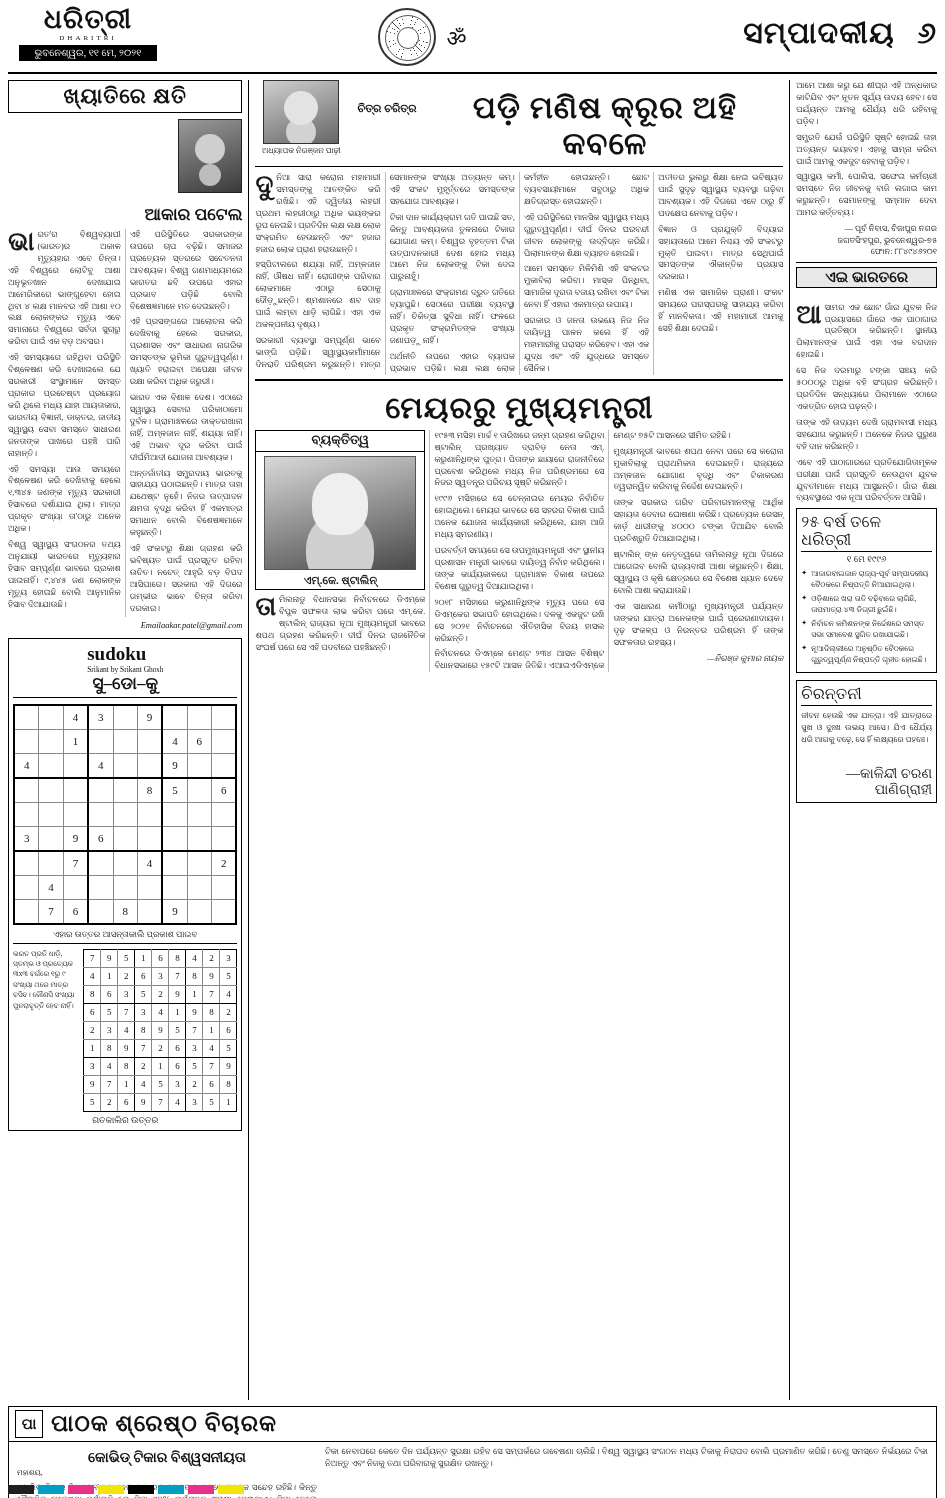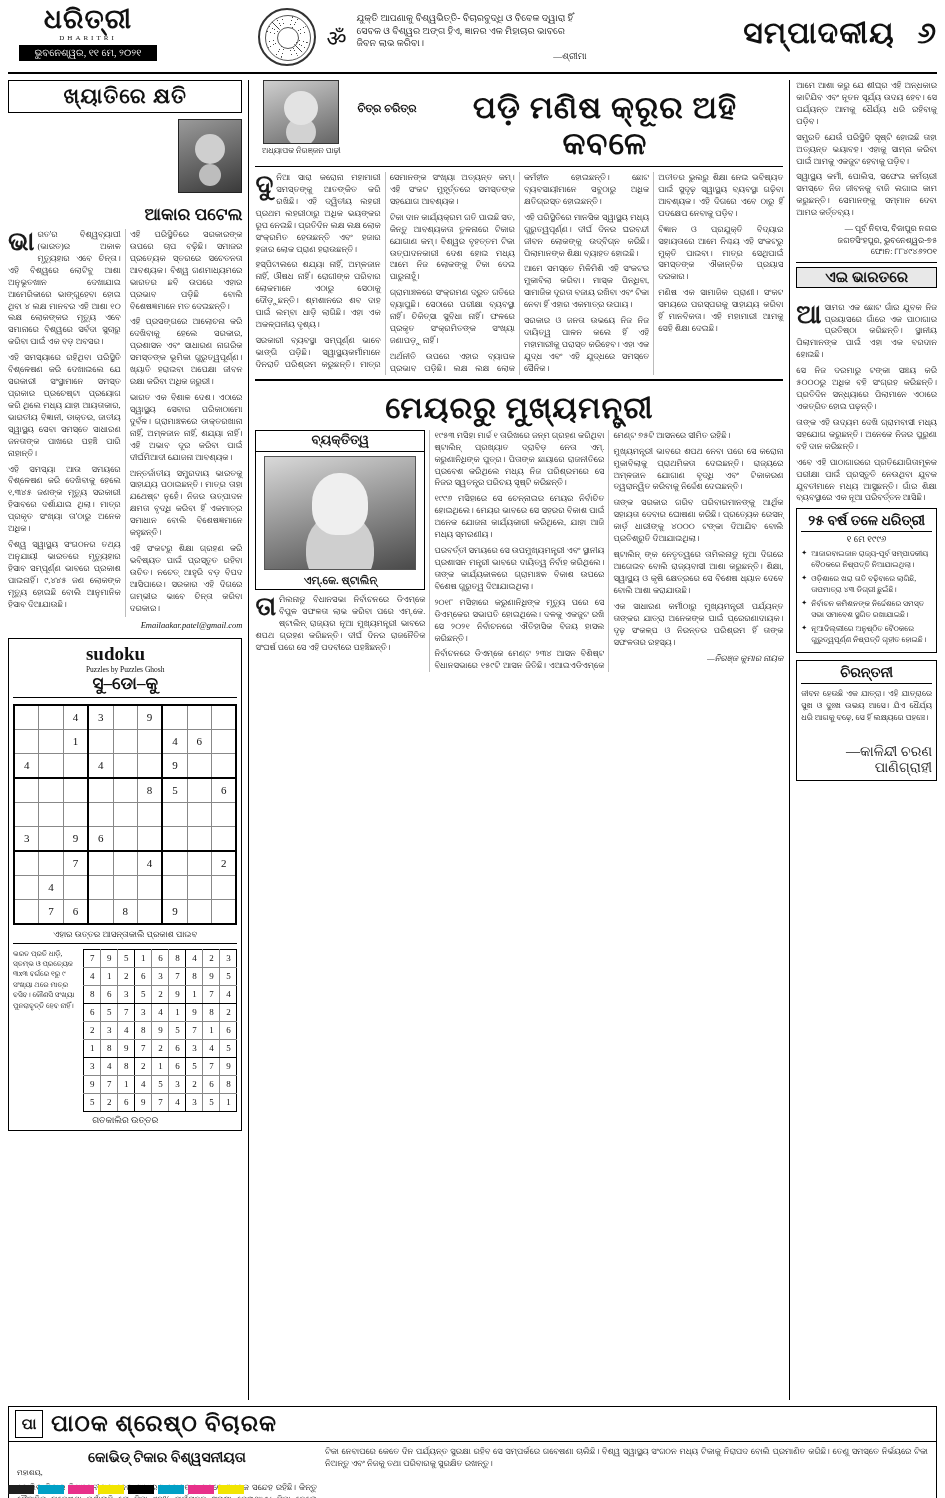--- a/index.html
+++ b/index.html
@@ -90,21 +90,21 @@
   table.sud-ans tr:nth-child(3n) td{border-bottom:1.6px solid #000;}
   table.sud-ans tr:first-child td{border-top:1.6px solid #000;}
   table.sud-ans td:nth-child(3n){border-right:1.6px solid #000;}
   table.sud-ans td:first-child{border-left:1.6px solid #000;}
   .ans-cap{text-align:center;font-size:9px;margin-top:3px;}
 
   
   .rbox{border:1px solid #000;padding:4px;margin-bottom:7px;}
   .rbox-title{text-align:center;font-size:15px;font-weight:bold;background:#e8e8e8;border:1px solid #000;padding:1px 0;margin-bottom:14px;}
   .sig-right{text-align:right;font-size:8.2px;line-height:1.4;margin-top:3px;}
-  .anniv-title{text-align:center;font-weight:bold;font-size:14px;border-bottom:1px solid #000;padding-bottom:2px;}
+  .anniv-title{text-align:left;font-weight:normal;font-size:16px;border-bottom:1px solid #000;padding-bottom:2px;}
   .anniv-date{text-align:center;font-size:9px;margin:2px 0 3px;}
   .anniv-list{font-size:7.6px;line-height:1.45;}
   .anniv-list li{margin-bottom:3px;list-style:none;position:relative;padding-left:10px;}
   .anniv-list li::before{content:"✦";position:absolute;left:0;font-size:7px;}
   ul{margin:0;padding:0;}
   .chirantani-body{font-size:8px;line-height:1.45;text-align:justify;}
   .chirantani-sig{text-align:right;font-size:14px;margin-top:21px;}
 
   
   .reader-band{border:1px solid #000;margin-top:6px;}
@@ -130,24 +130,20 @@
     <div class="logo-box">
       <div class="logo-word">ଧରିତ୍ରୀ</div>
       <div class="logo-sub">DHARITRI</div>
       <div class="logo-date">ଭୁବନେଶ୍ୱର, ୧୧ ମେ, ୨୦୨୧</div>
     </div>
     <div class="mast-mid">
       <div class="chakra">
           <div class="spokes"></div>
         </div>
       <div class="mast-om">ॐ</div>
-      <div class="mast-quote">
-        <span>ଯୁକ୍ତି ଆପଣାକୁ ବିଶ୍ୱଭିତ୍ତି- ବିଚାରବୁଦ୍ଧି ଓ ବିବେକ ଦ୍ୱାରା ହିଁ ସେବକ ଓ ବିଶ୍ୱର ଅଙ୍ଗ ହିଏ, ଜ୍ଞାନର ଏକ ମିହାଚାର ଭାବରେ ଜିବନ ଲାଭ କରିବା।</span>
-        <span class="sig">—ଶ୍ରୀମା</span>
-      </div>
     </div>
     <div class="mast-right">
       <span>ସମ୍ପାଦକୀୟ</span>
       <span class="pno">୬</span>
     </div>
   </div>
 
   <div class="grid">
 
     <div class="col colA">
@@ -166,21 +162,21 @@
         <p>ଭାରତ ଏକ ବିଶାଳ ଦେଶ। ଏଠାରେ ସ୍ୱାସ୍ଥ୍ୟ ସେବାର ପରିକାଠାମୋ ଦୁର୍ବଳ। ଗ୍ରାମାଞ୍ଚଳରେ ଡାକ୍ତରଖାନା ନାହିଁ, ଅମ୍ଳଜାନ ନାହିଁ, ଶଯ୍ୟା ନାହିଁ। ଏହି ଅଭାବ ଦୂର କରିବା ପାଇଁ ଦୀର୍ଘମିଆଦୀ ଯୋଜନା ଆବଶ୍ୟକ।</p>
         <p>ଅନ୍ତର୍ଜାତୀୟ ସମ୍ପ୍ରଦାୟ ଭାରତକୁ ସାହାଯ୍ୟ ପଠାଇଛନ୍ତି। ମାତ୍ର ତାହା ଯଥେଷ୍ଟ ନୁହେଁ। ନିଜର ଉତ୍ପାଦନ କ୍ଷମତା ବୃଦ୍ଧି କରିବା ହିଁ ଏକମାତ୍ର ସମାଧାନ ବୋଲି ବିଶେଷଜ୍ଞମାନେ କହୁଛନ୍ତି।</p>
         <p>ଏହି ସଂକଟରୁ ଶିକ୍ଷା ଗ୍ରହଣ କରି ଭବିଷ୍ୟତ ପାଇଁ ପ୍ରସ୍ତୁତ ରହିବା ଉଚିତ। ନଚେତ୍ ଆହୁରି ବଡ଼ ବିପଦ ଆସିପାରେ। ସରକାର ଏହି ଦିଗରେ ଗମ୍ଭୀର ଭାବେ ଚିନ୍ତା କରିବା ଦରକାର।</p>
       </div>
       <div class="email-line">Emailaakar.patel@gmail.com</div>
 
       <div class="sudoku-wrap">
         <div class="sud-head">
           <div>
             <div class="sud-logo sp">sudoku</div>
-            <div class="sud-by">Puzzles by Puzzles Ghosh</div>
+            <div class="sud-by">Srikant by Srikant Ghosh</div>
           </div>
           <div class="sud-od">ସୁ–ଡୋ–କୁ</div>
         </div>
         <table class="sud">
             <tbody id="sud-body">
               <tr>
                 <td></td>
                 <td></td>
                 <td>4</td>
                 <td>3</td>

